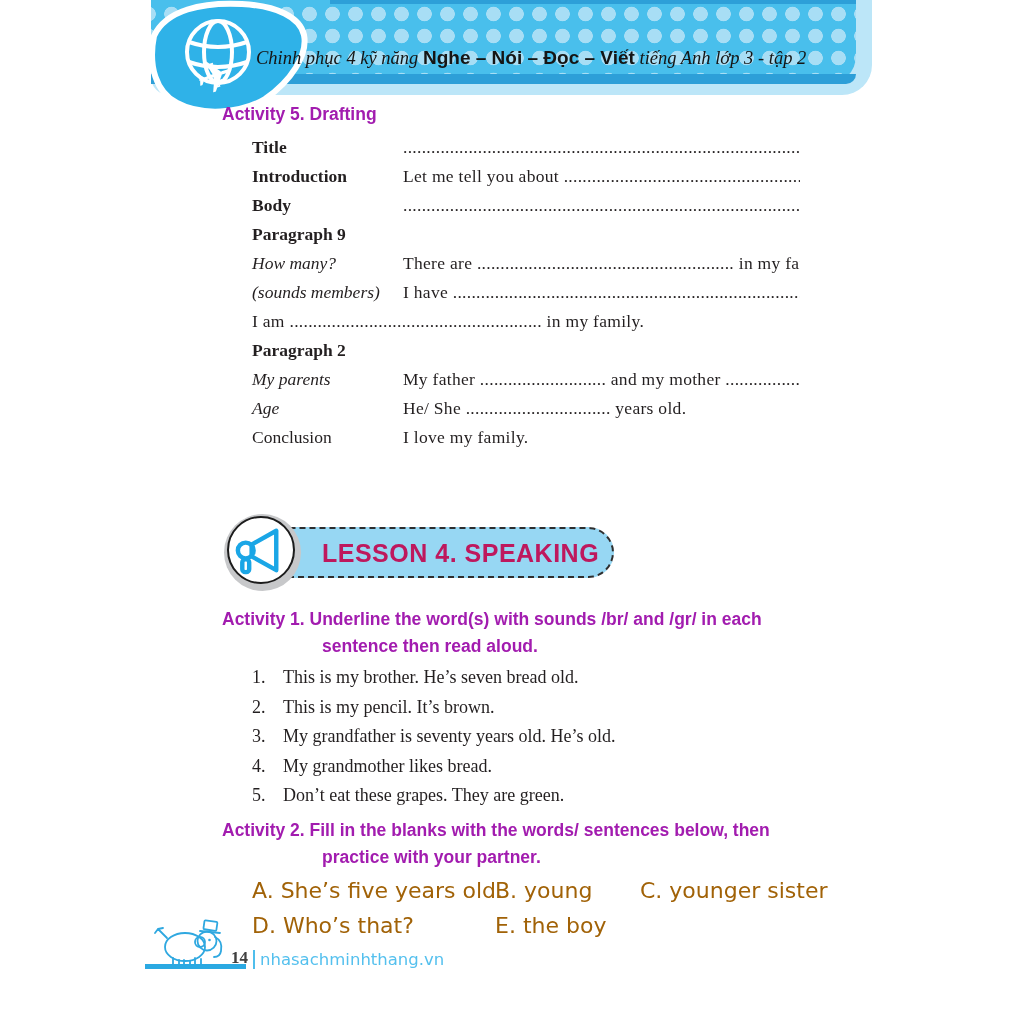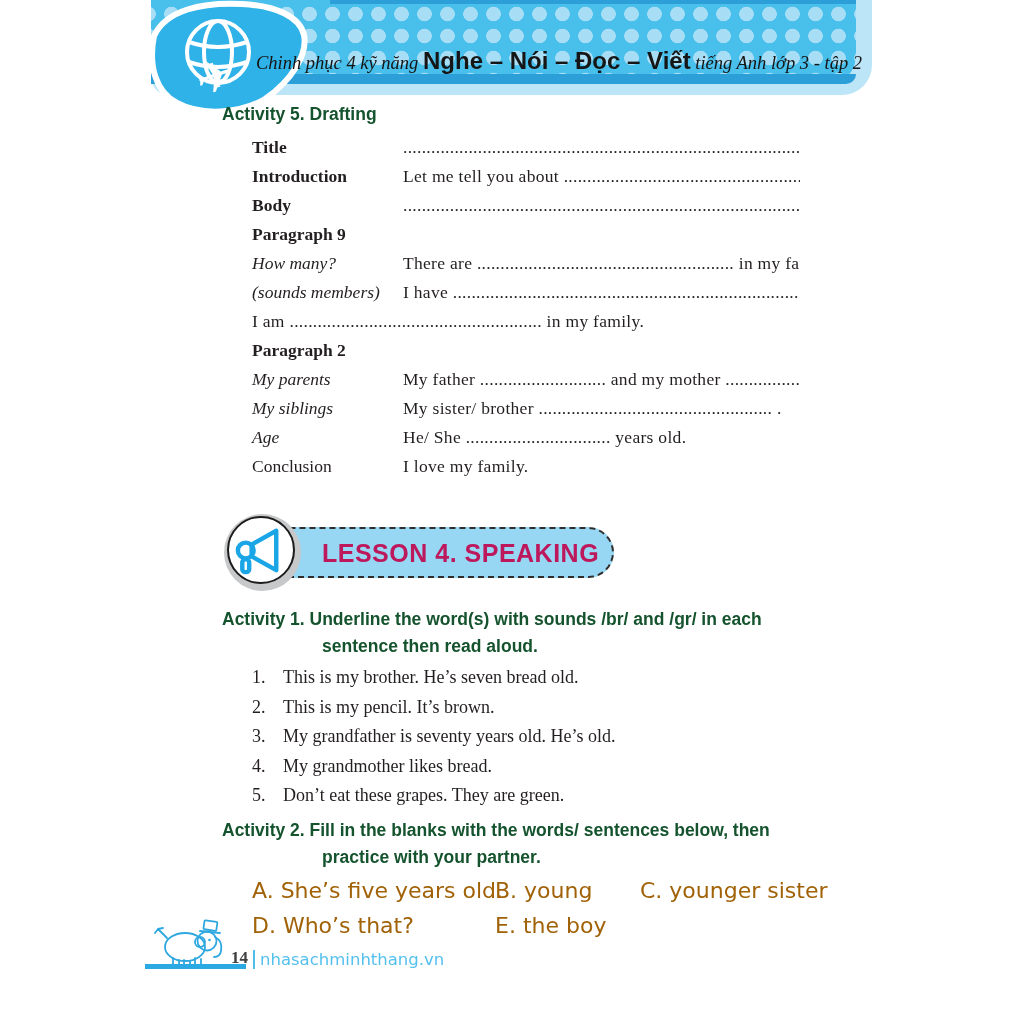--- a/index.html
+++ b/index.html
@@ -13,25 +13,25 @@
                background-color:#49BFEC;border-radius:0 0 28px 0;
                background-image:radial-gradient(circle,#A8DEF5 7px,rgba(0,0,0,0) 7.6px);
                background-size:23px 22px;background-position:9px 3px;}
   .header-strip{position:absolute;left:151px;top:74px;width:705px;height:10px;
                 background:#2D9FD8;border-radius:0 0 28px 0;}
   .header-topstrip{position:absolute;left:330px;top:0;width:526px;height:4px;background:#2D9FD8;}
   .header-blob-svg{position:absolute;left:140px;top:0;}
   .header-title{position:absolute;left:256px;top:47px;width:600px;white-space:nowrap;
                 font-family:"Liberation Serif", serif;font-style:italic;font-size:18.5px;color:#151515;}
   .header-title .bold-part{font-family:"Liberation Sans", sans-serif;font-weight:900;
-                font-style:normal;font-size:24px;}
+                font-style:normal;font-size:19px;}
 
   
   .act-heading{position:absolute;font-family:"Liberation Sans", sans-serif;font-weight:bold;
-               font-size:17.5px;color:#14532d;white-space:nowrap;}
+               font-size:17.5px;color:#a21caf;white-space:nowrap;}
 
   
   .draft-table{position:absolute;left:252px;top:133px;width:548px;font-size:17.5px;}
   .draft-row{display:flex;height:29px;line-height:29px;}
   .draft-label{flex:0 0 151px;}
   .bold{font-weight:bold;}
   .italic{font-style:italic;}
   .draft-value{flex:1;white-space:nowrap;overflow:hidden;letter-spacing:0.3px;}
 
   
@@ -118,24 +118,20 @@
     <div class="draft-row">
       <span class="draft-value">I am ...................................................... in my family.</span>
     </div>
     <div class="draft-row">
       <span class="draft-label bold">Paragraph 2</span>
       <span class="draft-value"></span>
     </div>
     <div class="draft-row">
       <span class="draft-label italic">My parents</span>
       <span class="draft-value">My father ........................... and my mother ..................... .</span>
-    </div>
-    <div class="draft-row">
-      <span class="draft-label italic">My siblings</span>
-      <span class="draft-value">My sister/ brother .................................................. .</span>
     </div>
     <div class="draft-row">
       <span class="draft-label italic">Age</span>
       <span class="draft-value">He/ She ............................... years old.</span>
     </div>
     <div class="draft-row">
       <span class="draft-label">Conclusion</span>
       <span class="draft-value">I love my family.</span>
     </div>
   </div>

